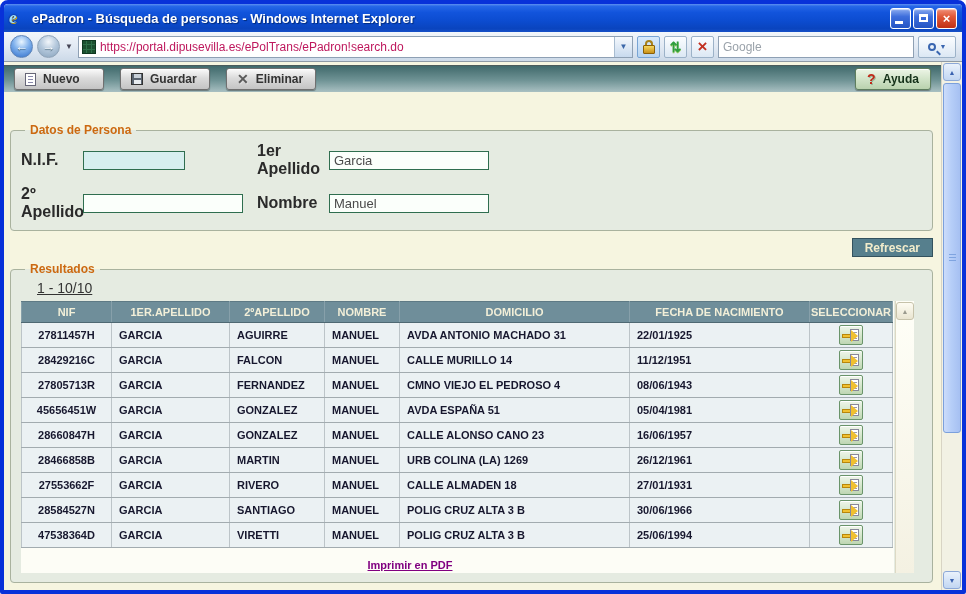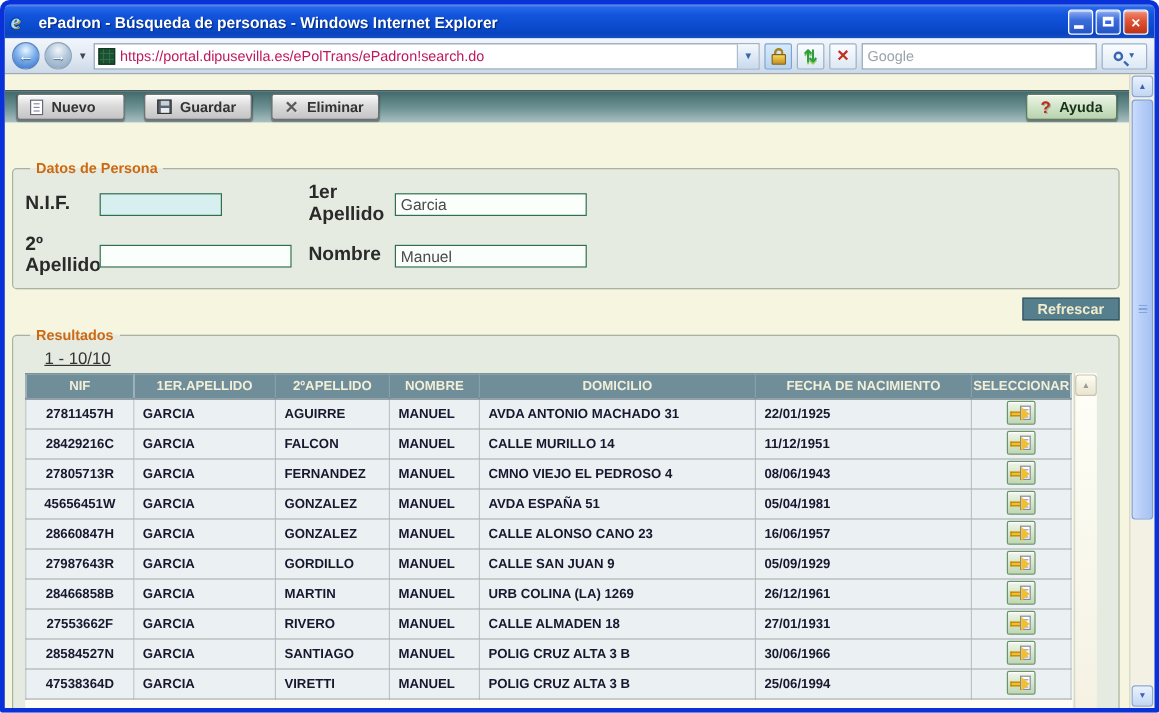--- a/index.html
+++ b/index.html
@@ -85,21 +85,21 @@
     width:38px;height:22px;border:1px solid #9CB2C8;border-radius:2px;
     background:linear-gradient(180deg,#FBFDFF,#DCE8F4);
     display:flex;align-items:center;justify-content:center;gap:4px;
   }
   .mag{width:8px;height:8px;border:2px solid #3A66B0;border-radius:50%;position:relative;}
   .mag::after{content:"";position:absolute;width:5px;height:2px;background:#3A66B0;transform:rotate(45deg);left:6px;top:7px;}
   .search-drop{font-size:7px;color:#3A66B0;}
 
   
   .content{flex:1;display:flex;min-height:0;}
-  .page{flex:1;overflow:hidden;padding-top:13px;background:var(--page-bg,#F6F5E0);}
+  .page{flex:1;overflow:hidden;padding-top:3px;background:var(--page-bg,#F6F5E0);}
 
   
   .ptoolbar{
     height:27px;display:flex;align-items:center;gap:16px;padding:0 10px;
     border-top:1px solid #4A5A5A;
     background:linear-gradient(180deg,var(--toolbar-top,#40696B) 0%,#6F9395 55%,var(--toolbar-bottom,#A9C0C2) 100%);
   }
   .tb-btn{
     height:22px;min-width:90px;padding:0 10px;display:flex;align-items:center;gap:7px;justify-content:flex-start;
     font:bold 12px "Liberation Sans",sans-serif;color:#333;
@@ -360,29 +360,20 @@
                   <tr>
                     <td class="c-center">28660847H</td>
                     <td>GARCIA</td>
                     <td>GONZALEZ</td>
                     <td>MANUEL</td>
                     <td>CALLE ALONSO CANO 23</td>
                     <td>16/06/1957</td>
                     <td class="c-center"><button class="sel-btn"><span class="sel-doc"></span><span class="sel-arrow"></span></button></td>
                   </tr>
                   <tr>
-                    <td class="c-center">27987643R</td>
-                    <td>GARCIA</td>
-                    <td>GORDILLO</td>
-                    <td>MANUEL</td>
-                    <td>CALLE SAN JUAN 9</td>
-                    <td>05/09/1929</td>
-                    <td class="c-center"><button class="sel-btn"><span class="sel-doc"></span><span class="sel-arrow"></span></button></td>
-                  </tr>
-                  <tr>
                     <td class="c-center">28466858B</td>
                     <td>GARCIA</td>
                     <td>MARTIN</td>
                     <td>MANUEL</td>
                     <td>URB COLINA (LA) 1269</td>
                     <td>26/12/1961</td>
                     <td class="c-center"><button class="sel-btn"><span class="sel-doc"></span><span class="sel-arrow"></span></button></td>
                   </tr>
                   <tr>
                     <td class="c-center">27553662F</td>

